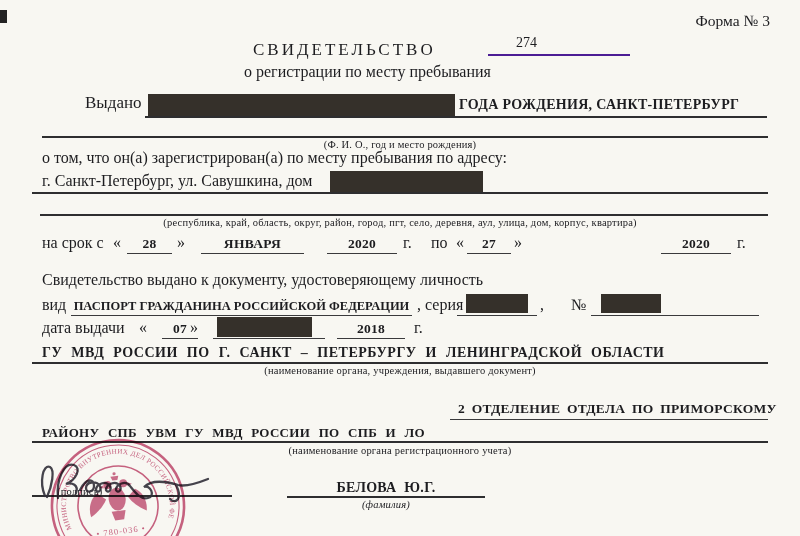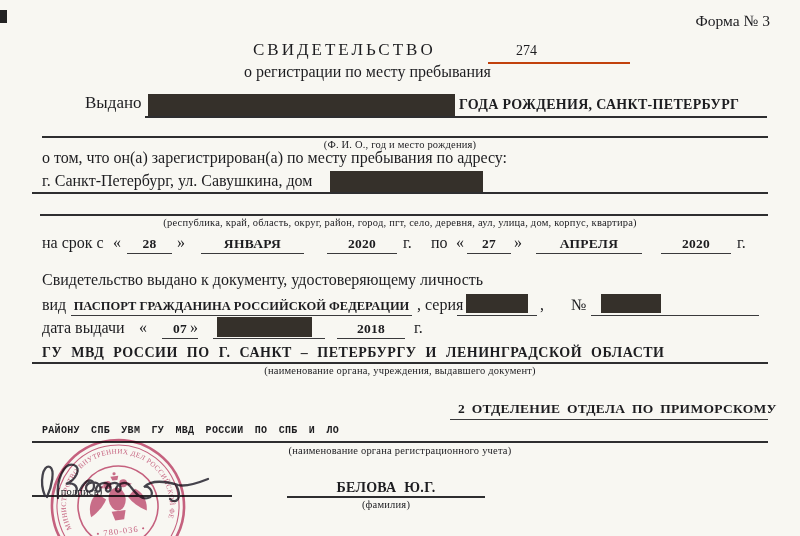--- a/index.html
+++ b/index.html
@@ -29,21 +29,21 @@
 </head>
 <body>
 
 <div class="page">
 
   <div class="abs" style="left:0;top:10px;width:7px;height:13px;background:#232323;"></div>
 
   <div class="abs" style="right:30px;top:12px;font-size:15.5px;">Форма № 3</div>
 
   <div class="abs t17" style="left:253px;top:40px;letter-spacing:3px;">СВИДЕТЕЛЬСТВО</div>
-  <div class="abs" style="left:488px;top:40px;width:142px;height:22px;border-bottom:2px solid #c2410c;">
+  <div class="abs" style="left:488px;top:32px;width:142px;height:22px;border-bottom:2px solid #4c1d95;">
     <span class="abs" style="left:28px;top:3px;font-size:14px;">274</span>
   </div>
   <div class="abs t16" style="left:244px;top:63px;">о регистрации по месту пребывания</div>
 
   <div class="abs t17" style="left:85px;top:93px;">Выдано</div>
   <div class="redact" style="left:148px;top:94px;width:307px;height:22px;"></div>
   <div class="abs boldfill" style="left:459px;top:97px;font-size:14px;">ГОДА РОЖДЕНИЯ, САНКТ-ПЕТЕРБУРГ</div>
   <div class="rule" style="left:145px;top:116px;width:622px;"></div>
 
   <div class="rule" style="left:42px;top:136px;width:726px;"></div>
@@ -62,21 +62,20 @@
   <span class="abs t16" style="left:113px;top:234px;">«</span>
   <div class="cell" style="left:127px;top:234px;width:45px;">28</div>
   <span class="abs t16" style="left:177px;top:234px;">»</span>
   <div class="cell" style="left:201px;top:234px;width:103px;">ЯНВАРЯ</div>
   <div class="cell" style="left:327px;top:234px;width:70px;">2020</div>
   <span class="abs t16" style="left:403px;top:234px;">г.</span>
   <span class="abs t16" style="left:431px;top:234px;">по</span>
   <span class="abs t16" style="left:456px;top:234px;">«</span>
   <div class="cell" style="left:467px;top:234px;width:44px;">27</div>
   <span class="abs t16" style="left:514px;top:234px;">»</span>
-  <div class="cell" style="left:536px;top:234px;width:106px;">АПРЕЛЯ</div>
   <div class="cell" style="left:661px;top:234px;width:70px;">2020</div>
   <span class="abs t16" style="left:737px;top:234px;">г.</span>
 
   <div class="abs t16" style="left:42px;top:271px;">Свидетельство выдано к документу, удостоверяющему личность</div>
 
   <div class="abs t16" style="left:42px;top:296px;">вид</div>
   <div class="cell" style="left:71px;top:296px;width:341px;font-size:12.5px;letter-spacing:0;">ПАСПОРТ ГРАЖДАНИНА РОССИЙСКОЙ ФЕДЕРАЦИИ</div>
   <div class="abs t16" style="left:417px;top:296px;">, серия</div>
   <div class="thinline" style="left:457px;top:315px;width:80px;"></div>
   <div class="redact" style="left:466px;top:294px;width:62px;height:19px;"></div>
@@ -93,30 +92,30 @@
   <div class="redact" style="left:217px;top:317px;width:95px;height:20px;"></div>
   <div class="cell" style="left:337px;top:319px;width:68px;">2018</div>
   <span class="abs t16" style="left:414px;top:319px;">г.</span>
 
   <div class="abs boldfill" style="left:42px;top:345px;font-size:14px;word-spacing:5px;letter-spacing:.5px;">ГУ МВД РОССИИ ПО Г. САНКТ – ПЕТЕРБУРГУ И ЛЕНИНГРАДСКОЙ ОБЛАСТИ</div>
   <div class="rule" style="left:32px;top:362px;width:736px;"></div>
   <div class="caption center" style="top:365px;">(наименование органа, учреждения, выдавшего документ)</div>
 
   <div class="abs boldfill" style="left:458px;top:401px;font-size:13.5px;word-spacing:3px;">2 ОТДЕЛЕНИЕ ОТДЕЛА ПО ПРИМОРСКОМУ</div>
   <div class="thinline" style="left:450px;top:419px;width:318px;"></div>
-  <div class="abs boldfill" style="left:42px;top:425px;font-size:10px;word-spacing:5px;font-family:Liberation Mono, monospace;">РАЙОНУ СПБ УВМ ГУ МВД РОССИИ ПО СПБ И ЛО</div>
+  <div class="abs boldfill" style="left:42px;top:425px;font-size:13px;word-spacing:5px;">РАЙОНУ СПБ УВМ ГУ МВД РОССИИ ПО СПБ И ЛО</div>
   <div class="rule" style="left:32px;top:441px;width:736px;"></div>
   <div class="caption center" style="top:445px;">(наименование органа регистрационного учета)</div>
 
   <div class="rule" style="left:32px;top:495px;width:200px;"></div>
   <div class="caption" style="left:57px;top:486px;width:150px;text-align:left;font-family:Liberation Serif, serif;">(подпись)</div>
 
   <div class="abs boldfill" style="left:287px;top:480px;width:198px;text-align:center;font-size:14px;word-spacing:4px;">БЕЛОВА Ю.Г.</div>
   <div class="rule" style="left:287px;top:496px;width:198px;"></div>
-  <div class="caption" style="left:287px;top:499px;width:198px;text-align:center;">(фамилия)</div>
+  <div class="caption" style="left:287px;top:499px;width:198px;text-align:center;font-style:italic;">(фамилия)</div>
 
   <svg class="sig-svg" width="215" height="50" viewBox="0 0 215 50">
     <g fill="none" stroke="#32303a" stroke-width="2.3" stroke-linecap="round" opacity="0.9">
       <path d="M9,38 C3,24 7,6 14,9 C19,12 16,28 11,39"></path>
       <path d="M22,40 C20,22 28,4 38,7 C46,10 40,22 30,26 C36,24 43,27 40,35"></path>
       <path d="M44,32 C50,20 58,20 58,28 C58,34 50,36 50,30 C50,24 60,22 64,28 C66,32 62,36 60,32 C60,26 70,22 74,28 C76,32 72,36 70,32 C70,26 80,22 84,28 C86,32 82,36 80,32 C80,26 90,22 94,28 C98,33 104,42 112,40 C120,38 114,26 108,29 C116,21 132,24 142,27 C150,29 162,25 172,21"></path>
       <path d="M140,27 C147,40 140,47 134,41"></path>
     </g>
   </svg>
 

